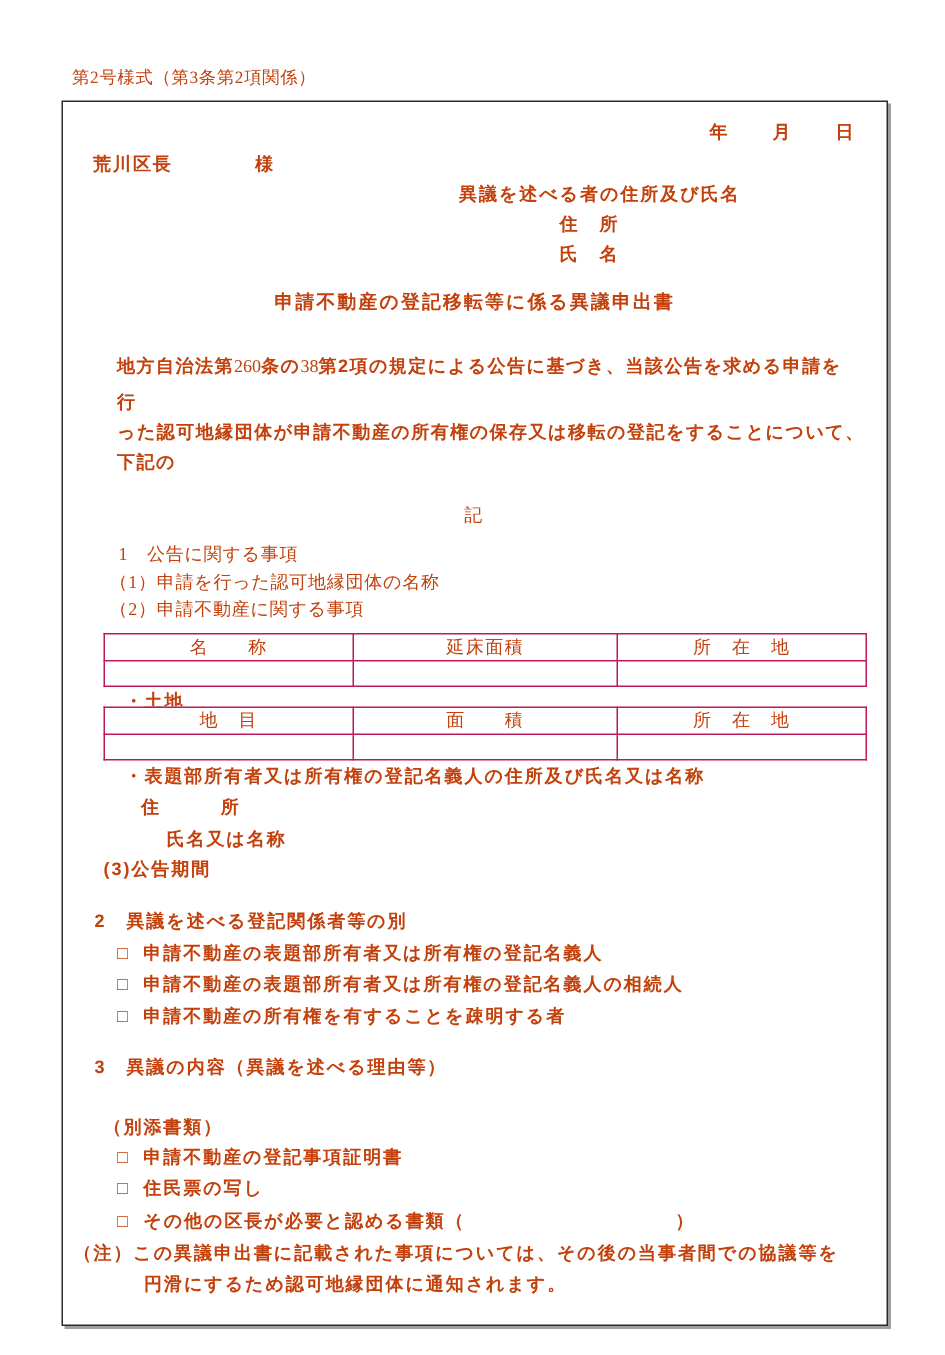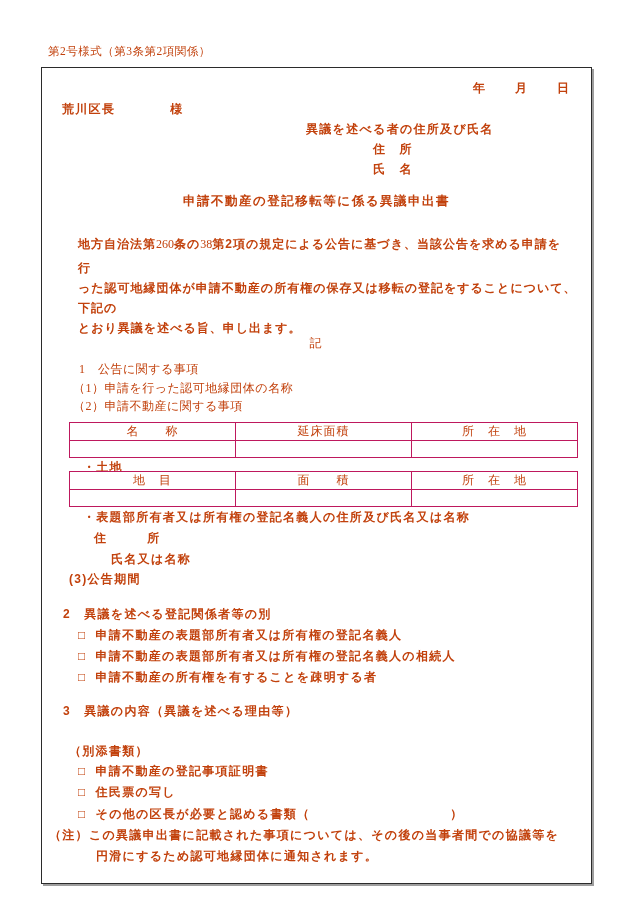--- a/index.html
+++ b/index.html
@@ -77,21 +77,20 @@
     <div class="line g" style="top:94px;left:331px;">氏　名</div>
 
     <div class="line g centered doc-title" style="top:126px;">申請不動産の登記移転等に係る異議申出書</div>
 
     <div class="line g para" style="top:169px;left:36px;">
       <span>地方自治法第</span><span class="serif-num">260</span><span>条の</span><span class="serif-num">38</span><span>第2項の規定による公告に基づき、当該公告を求める申請を</span>
     </div>
     <div class="line g para" style="top:193px;left:36px;">行</div>
     <div class="line g para" style="top:213px;left:36px;">った認可地縁団体が申請不動産の所有権の保存又は移転の登記をすることについて、</div>
     <div class="line g para" style="top:233px;left:36px;">下記の</div>
-    <div class="line g para" style="top:253px;left:36px;">とおり異議を述べる旨、申し出ます。</div>
 
     <div class="line s centered record-mark" style="top:268px;">記</div>
 
     <div class="line s" style="top:294px;left:37px;">1　公告に関する事項</div>
     <div class="line s" style="top:313px;left:31px;">（1）申請を行った認可地縁団体の名称</div>
     <div class="line s" style="top:331px;left:31px;">（2）申請不動産に関する事項</div>
     <div class="line s" style="top:365px;left:41px;">・建物</div>
 
     <table class="form-table" style="top:354px;">
       <colgroup>

